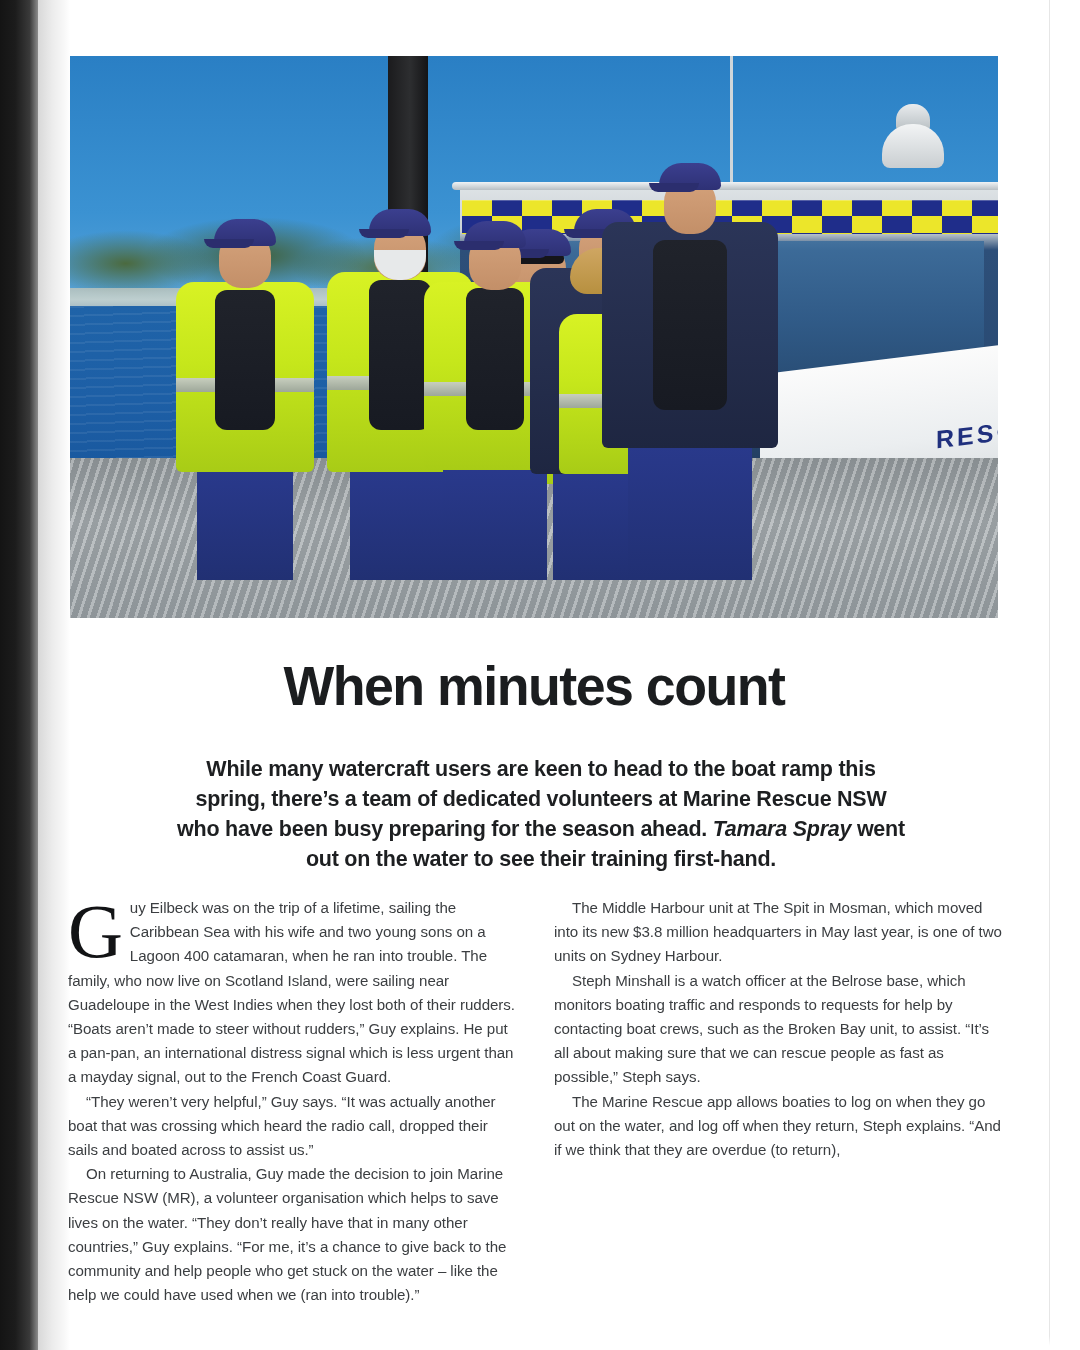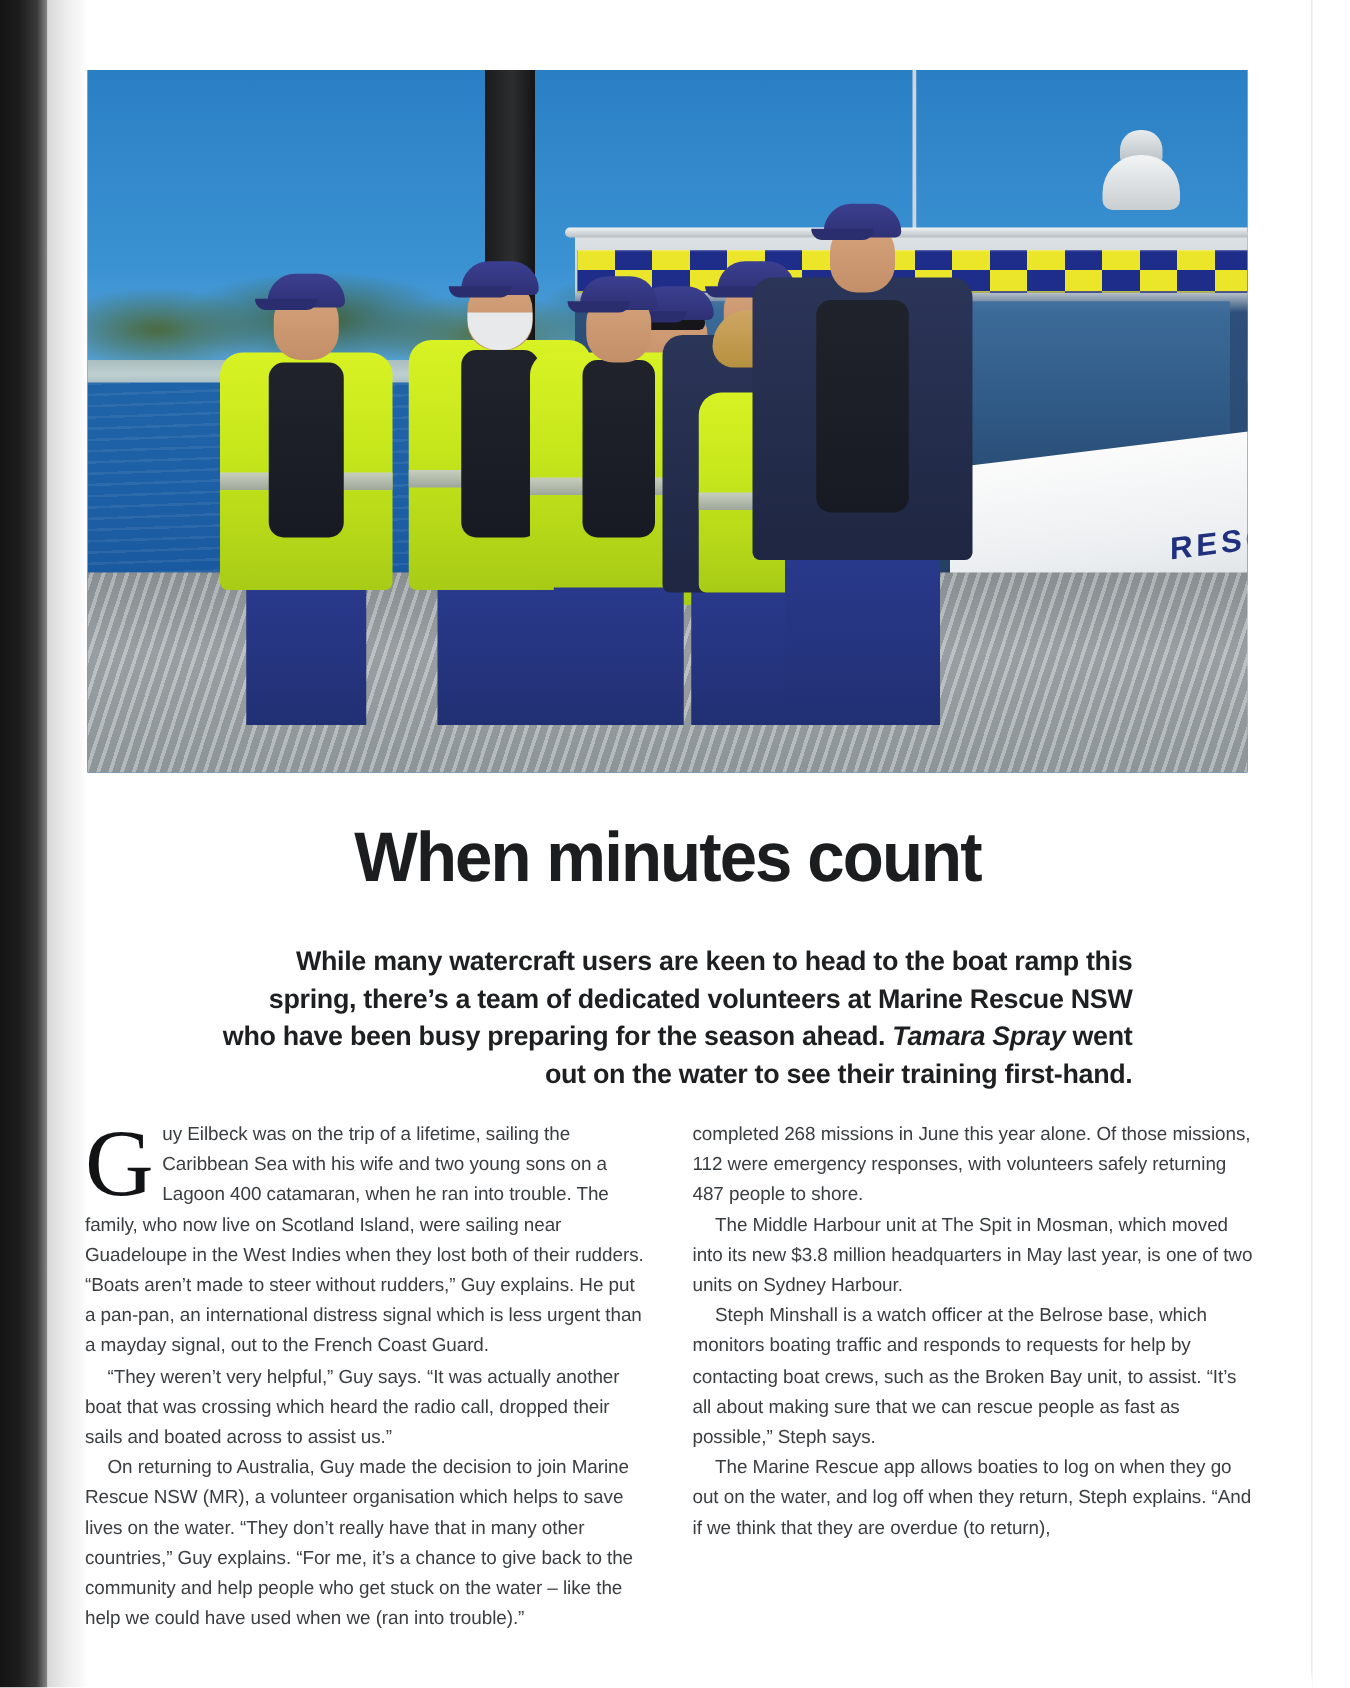--- a/index.html
+++ b/index.html
@@ -249,21 +249,21 @@
     text-align:center;
     font-size:56px; font-weight:700; letter-spacing:-1.6px;
     color:#1b1d1f; line-height:60px;
     transform:scaleX(.96);
     font-family:"Liberation Sans", sans-serif;
   }
 
   
   .standfirst {
     position:absolute; left:176px; top:754px; width:730px;
-    text-align:right;
+    text-align:center;
     font-size:21.5px; font-weight:700; line-height:30px;
     color:#1d1f21; letter-spacing:-0.25px;
     font-family:"Liberation Sans", sans-serif;
   }
   .standfirst i { font-style:italic; }
 
   
   .col {
     position:absolute; top:896px; width:452px;
     font-size:15.1px; line-height:24.2px;
@@ -391,20 +391,19 @@
 
   <div class="standfirst"><span>While many watercraft users are keen to head to the boat ramp this spring, there’s a team of dedicated volunteers at Marine Rescue NSW who have been busy preparing for the season ahead. </span><i>Tamara Spray</i><span> went out on the water to see their training first-hand.</span></div>
 
   <div class="col col-left">
     <p class="first"><span class="dropcap">G</span><span>uy Eilbeck was on the trip of a lifetime, sailing the Caribbean Sea with his wife and two young sons on a Lagoon 400 catamaran, when he ran into trouble. The family, who now live on Scotland Island, were sailing near Guadeloupe in the West Indies when they lost both of their rudders. “Boats aren’t made to steer without rudders,” Guy explains. He put a pan-pan, an international distress signal which is less urgent than a mayday signal, out to the French Coast Guard.</span></p>
     <p>“They weren’t very helpful,” Guy says. “It was actually another boat that was crossing which heard the radio call, dropped their sails and boated across to assist us.”</p>
     <p>On returning to Australia, Guy made the decision to join Marine Rescue NSW (MR), a volunteer organisation which helps to save lives on the water. “They don’t really have that in many other countries,” Guy explains. “For me, it’s a chance to give back to the community and help people who get stuck on the water – like the help we could have used when we (ran into trouble).”</p>
   </div>
 
   <div class="col col-right">
-    <p class="first">completed 268 missions in June this year alone. Of those missions, 112 were emergency responses, with volunteers safely returning 487 people to shore.</p>
     <p>The Middle Harbour unit at The Spit in Mosman, which moved into its new $3.8 million headquarters in May last year, is one of two units on Sydney Harbour.</p>
     <p>Steph Minshall is a watch officer at the Belrose base, which monitors boating traffic and responds to requests for help by contacting boat crews, such as the Broken Bay unit, to assist. “It’s all about making sure that we can rescue people as fast as possible,” Steph says.</p>
     <p>The Marine Rescue app allows boaties to log on when they go out on the water, and log off when they return, Steph explains. “And if we think that they are overdue (to return),</p>
   </div>
 
   <div class="fade-bottom"></div>
 </div>
 
 </body></html>

